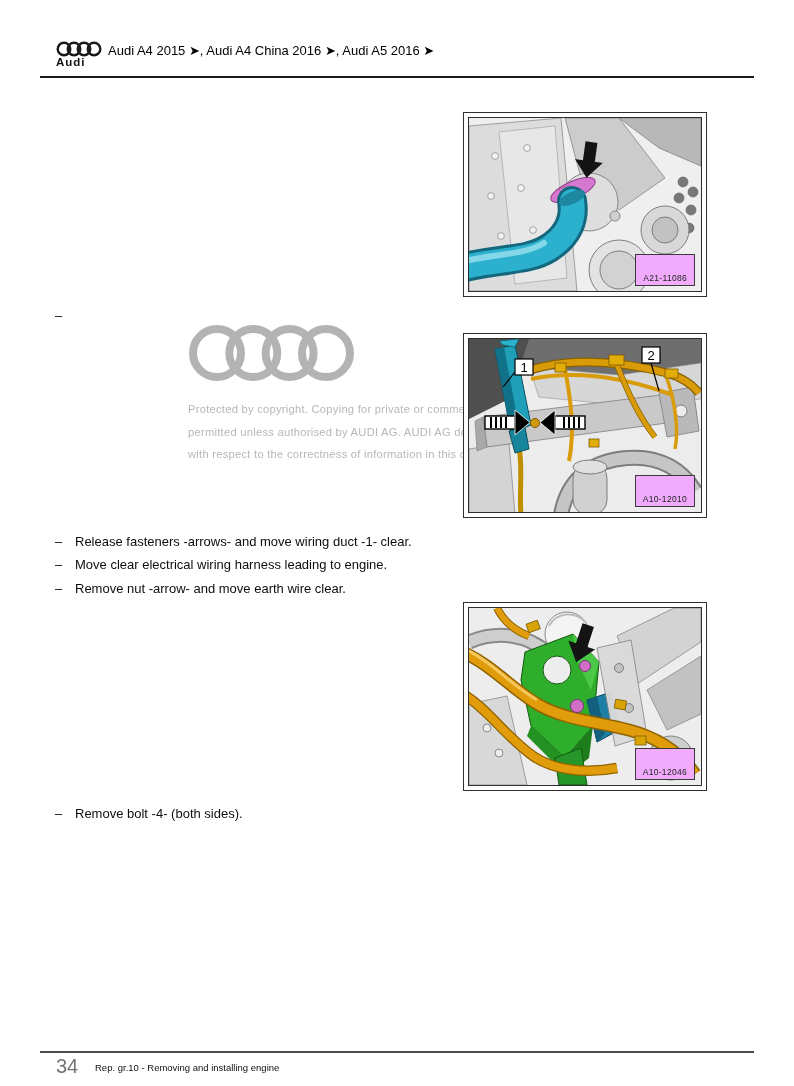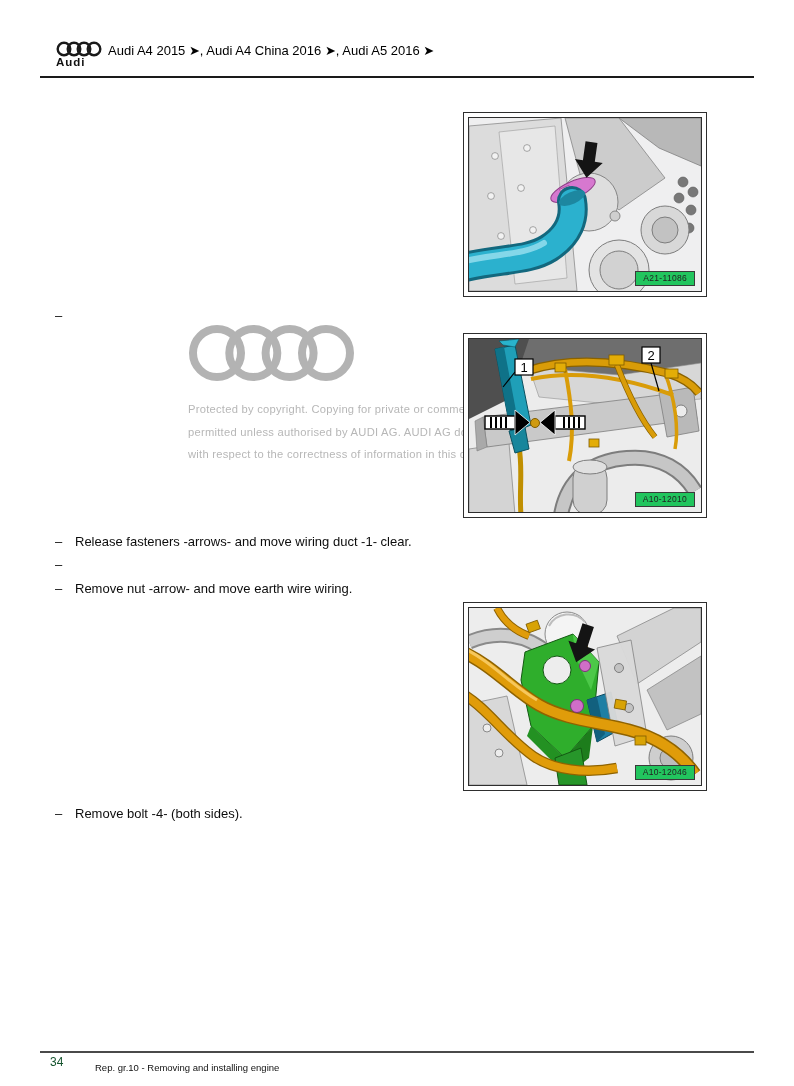--- a/index.html
+++ b/index.html
@@ -23,24 +23,24 @@
   .step { position:absolute; left:55px; width:650px; display:flex; font-size:13px; color:#0d0d0d; z-index:3; }
   .step .dash { width:20px; flex:0 0 20px; }
   .s0 { top:308px; } .s1 { top:534px; } .s2 { top:557px; } .s3 { top:581px; } .s4 { top:806px; }
   
   .figure { position:absolute; left:463px; width:244px; background:#fff; border:1px solid #2e2e2e; padding:4px; z-index:2; }
   .f1 { top:112px; height:185px; }
   .f2 { top:333px; height:185px; }
   .f3 { top:602px; height:189px; }
   .fig-inner { position:relative; width:100%; height:100%; border:1px solid #2e2e2e; overflow:hidden; background:#ededed; }
   .fig-inner svg { position:absolute; left:0; top:0; width:100%; height:100%; }
-  .fig-label { position:absolute; right:6px; bottom:5px; border:1px solid #3a3a3a; background:#22c55e; padding:1px 7px 2px; font-size:8.5px; color:#222; letter-spacing:0.3px; z-index:4; }
+  .fig-label { position:absolute; right:6px; bottom:5px; border:1px solid #3a3a3a; background:#f0abfc; padding:18px 7px 2px; font-size:8.5px; color:#222; letter-spacing:0.3px; z-index:4; }
   
   .ftr-rule { position:absolute; left:40px; top:1051px; width:714px; height:2px; background:#4a4a4a; }
-  .ftr-page { position:absolute; left:50px; top:1055px; font-size:12px; color:#14532d; }
+  .ftr-page { position:absolute; left:56px; top:1055px; font-size:20px; color:#737373; }
   .ftr-section { position:absolute; left:95px; top:1062px; font-size:9.5px; color:#111; }
 </style>
 </head>
 <body>
 
 <div id="page">
 
   <svg class="hdr-rings" width="46" height="16" viewBox="0 0 46 16">
     <g fill="none" stroke="#1a1a1a" stroke-width="2.4">
       <circle cx="8" cy="8" r="6.3"></circle>
@@ -174,24 +174,25 @@
       <div class="fig-label">A10-12010</div>
     </div>
   </div>
 
   <div class="step s1">
     <span class="dash">–</span>
     <span>Release fasteners -arrows- and move wiring duct -1- clear.</span>
   </div>
   <div class="step s2">
     <span class="dash">–</span>
+    <span>Move clear electrical wiring harness leading to engine.</span>
   </div>
   <div class="step s3">
     <span class="dash">–</span>
-    <span>Remove nut -arrow- and move earth wire wiring.</span>
+    <span>Remove nut -arrow- and move earth wire clear.</span>
   </div>
 
   <div class="figure f3">
     <div class="fig-inner">
       <svg viewBox="0 0 232 177" preserveAspectRatio="none">
         <rect width="232" height="177" fill="#ededed"></rect>
         <path d="M 0,34 C 28,22 58,26 80,46" fill="none" stroke="#8a8a8a" stroke-width="15"></path>
         <path d="M 0,34 C 28,22 58,26 80,46" fill="none" stroke="#cecece" stroke-width="11"></path>
         <circle cx="98" cy="26" r="22" fill="#f4f4f4" stroke="#8a8a8a"></circle>
         <path d="M 80,18 A 22,22 0 0 1 116,14" fill="none" stroke="#bdbdbd" stroke-width="2"></path>

